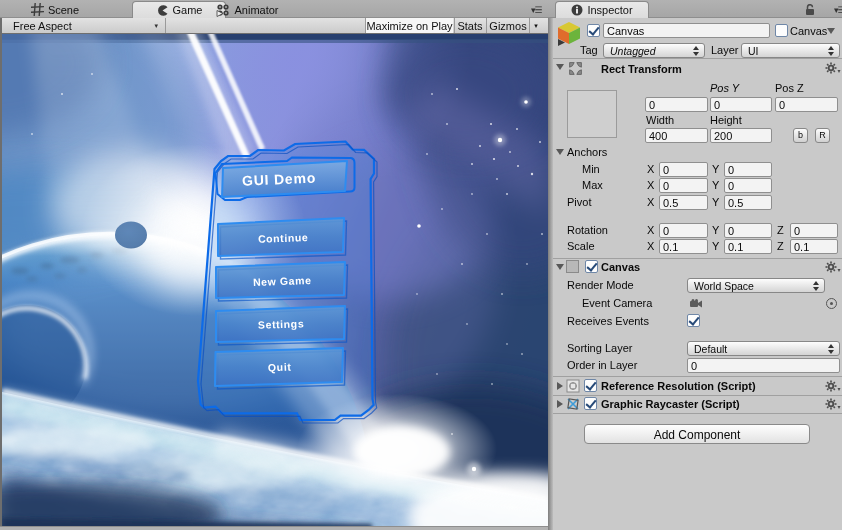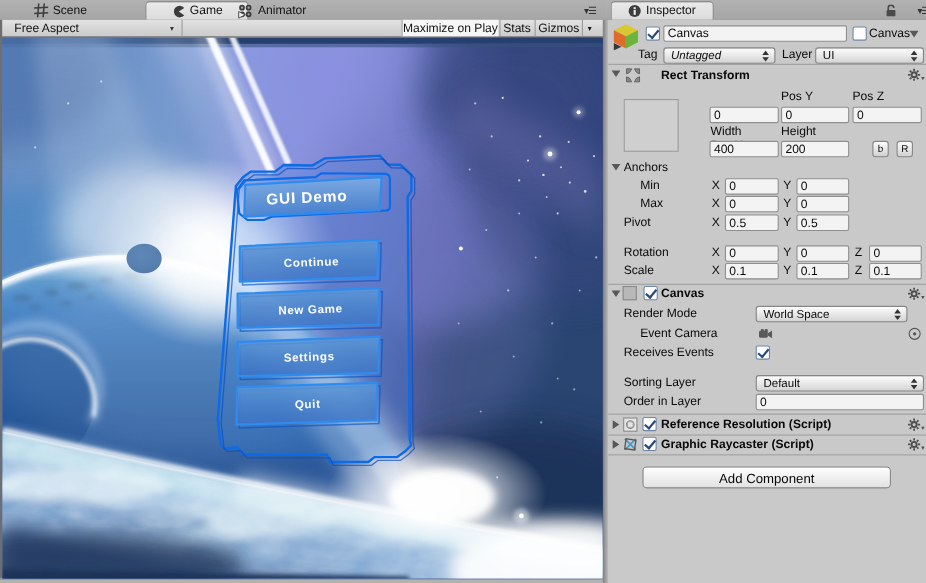--- a/index.html
+++ b/index.html
@@ -407,21 +407,21 @@
             <line x1="2.1" y1="2.1" x2="3.5" y2="3.5"></line>
             <line x1="8.5" y1="8.5" x2="9.9" y2="9.9"></line>
             <line x1="9.9" y1="2.1" x2="8.5" y2="3.5"></line>
             <line x1="3.5" y1="8.5" x2="2.1" y2="9.9"></line>
           </g>
           <polygon points="12.5,8 15.5,8 14,11"></polygon>
         </g>
       </svg>
 
     <div class="lbl" style="left:93px; top:64px;margin-top:44px;">Pos X</div>
-    <div class="lbl" style="left:157px; top:64px;">Pos Y</div>
+    <div class="lbl" style="left:157px; top:64px;font-style:italic;">Pos Y</div>
     <div class="lbl" style="left:222px; top:64px;">Pos Z</div>
     <div class="fld" style="left:92px; top:79px; width:63px;">0</div>
     <div class="fld" style="left:157px; top:79px; width:62px;">0</div>
     <div class="fld" style="left:222px; top:79px; width:63px;">0</div>
     <div class="lbl" style="left:93px; top:96px;">Width</div>
     <div class="lbl" style="left:157px; top:96px;">Height</div>
     <div class="fld" style="left:92px; top:110px; width:63px;">400</div>
     <div class="fld" style="left:157px; top:110px; width:62px;">200</div>
     <div class="abs" style="left:240px; top:110px; width:15px; height:15px; background:linear-gradient(#fdfdfd,#d0d0d0); border:1px solid #888; border-radius:3px; font-size:9px; text-align:center; padding-top:1px;">b</div>
     <div class="abs" style="left:262px; top:110px; width:15px; height:15px; background:linear-gradient(#fdfdfd,#d0d0d0); border:1px solid #888; border-radius:3px; font-size:9px; text-align:center; padding-top:1px;">R</div>

